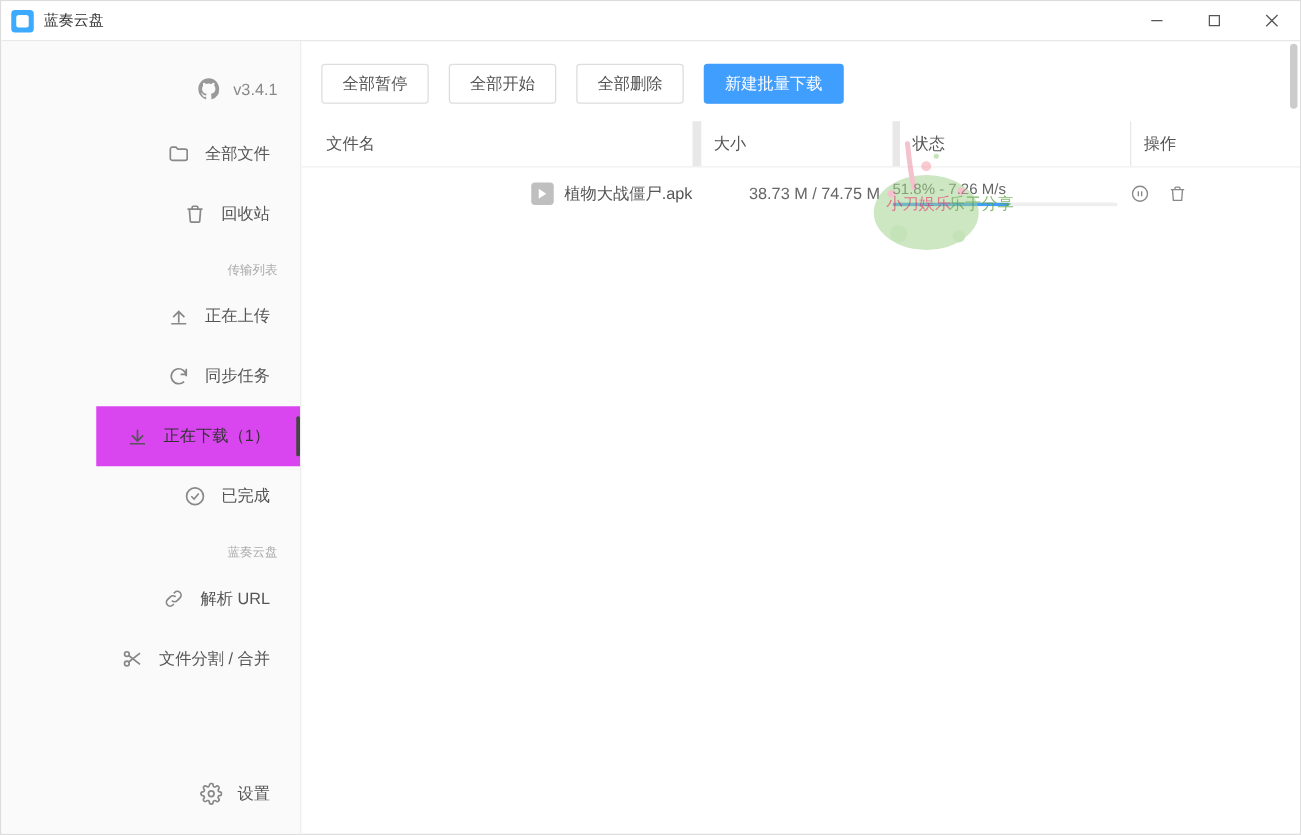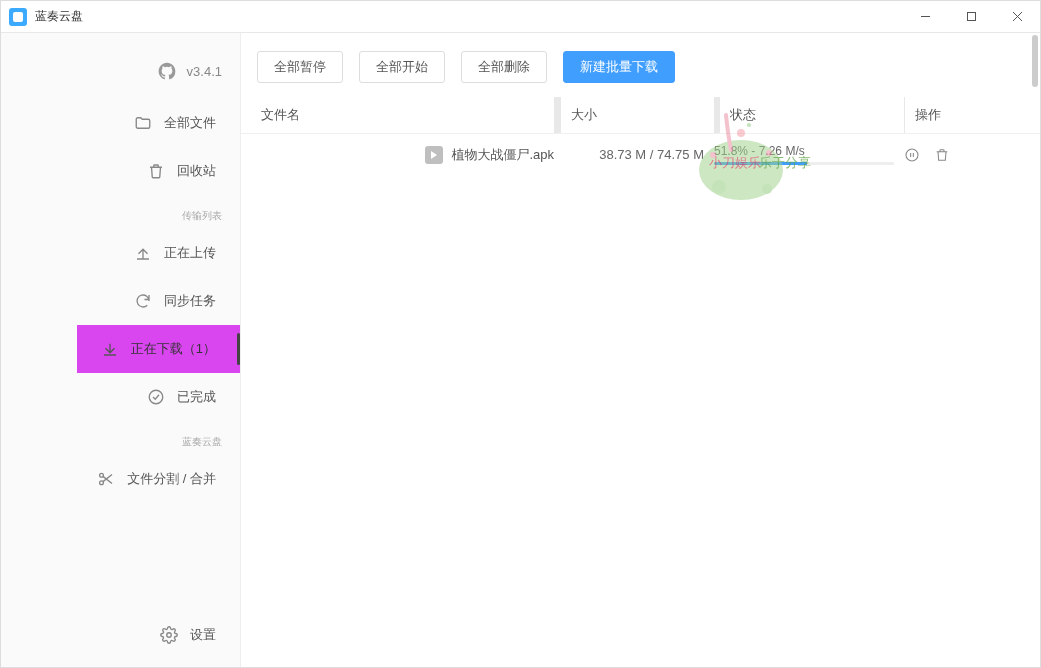--- a/index.html
+++ b/index.html
@@ -281,20 +281,26 @@
     <div class="side-item">
       <svg class="icon" viewBox="0 0 24 24" fill="none" stroke="currentColor" stroke-width="1.8">
           <circle cx="12" cy="12" r="9"></circle>
           <path d="M8 12l3 3 5-6"></path>
         </svg>
       <span>已完成</span>
     </div>
 
     <div class="side-section">蓝奏云盘</div>
 
+    <div class="side-item">
+      <svg class="icon" viewBox="0 0 24 24" fill="none" stroke="currentColor" stroke-width="1.8">
+          <path d="M10 14a4 4 0 0 0 5.66 0l3-3a4 4 0 0 0-5.66-5.66l-1 1M14 10a4 4 0 0 0-5.66 0l-3 3a4 4 0 0 0 5.66 5.66l1-1"></path>
+        </svg>
+      <span>解析 URL</span>
+    </div>
     <div class="side-item">
       <svg class="icon" viewBox="0 0 24 24" fill="none" stroke="currentColor" stroke-width="1.8">
           <circle cx="6" cy="7" r="2.5"></circle>
           <circle cx="6" cy="17" r="2.5"></circle>
           <path d="M8 8.5L20 18M8 15.5L20 6"></path>
         </svg>
       <span>文件分割 / 合并</span>
     </div>
 
     <div class="side-spacer"></div>

